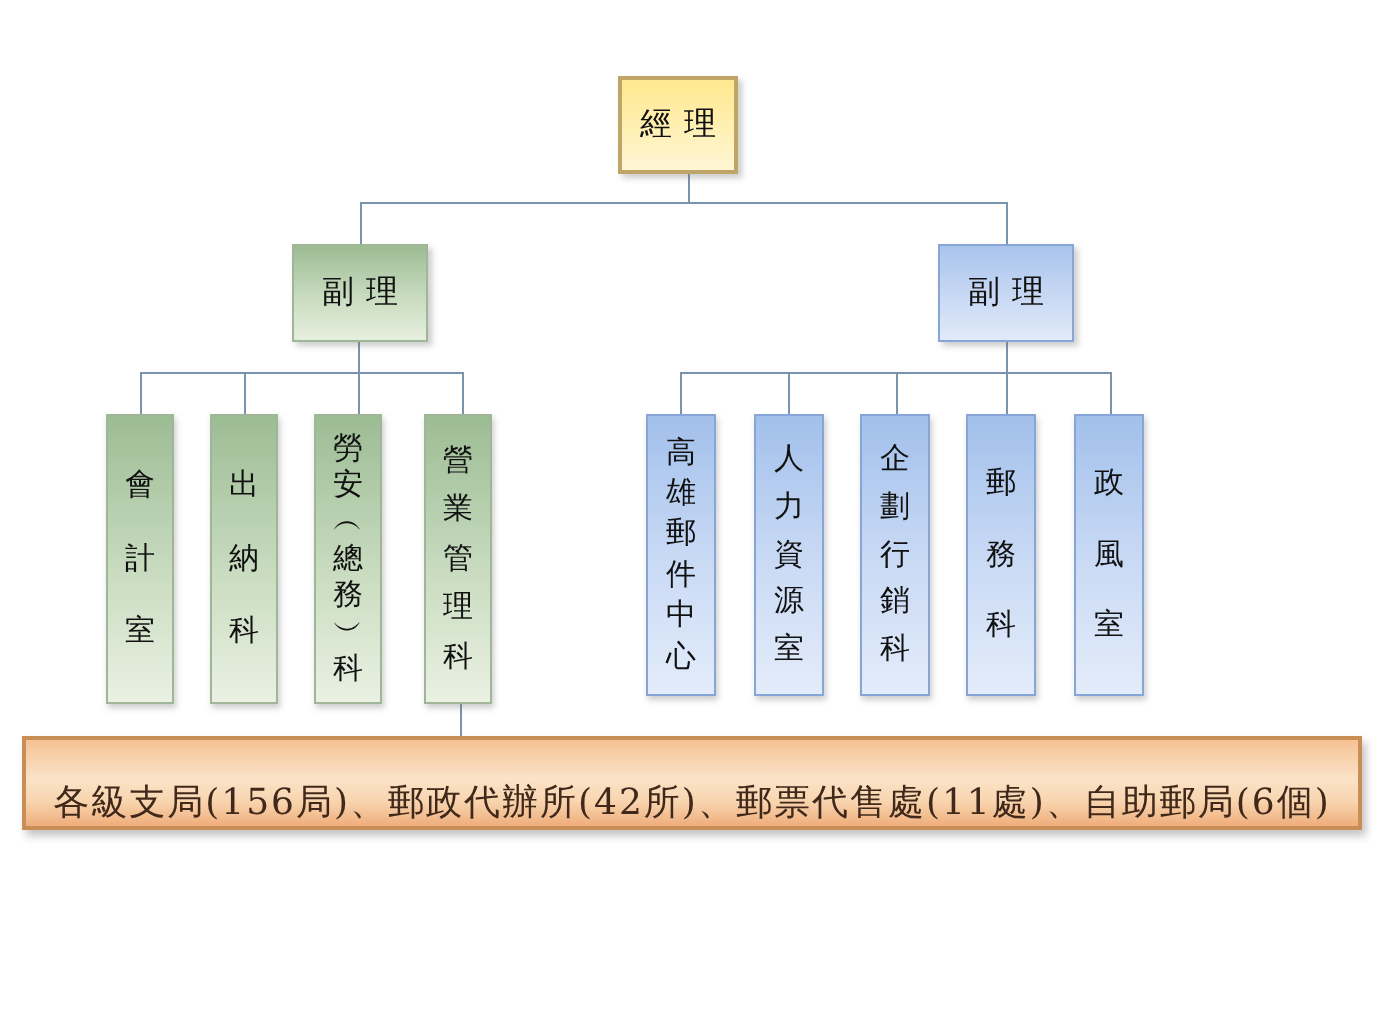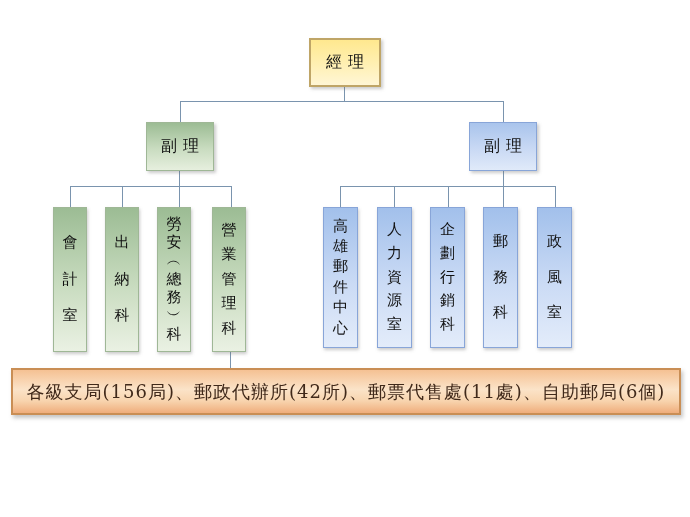--- a/index.html
+++ b/index.html
@@ -46,20 +46,21 @@
   }
   .blue-col{
     border:1px solid #88A5D8;
     background:linear-gradient(180deg,#A2C0EB 0%,#CBDBF5 55%,#E3ECFA 100%);
   }
   .footer-bar{
     border:2px solid #C98E55;
     background:linear-gradient(180deg,#F5C193 0%,#FBE3C8 45%,#F8D4AE 72%,#EFAD7C 100%);
     font-size:18px;color:#40291A;letter-spacing:1px;
     box-shadow:2px 3px 4px rgba(110,110,110,0.4);
+    align-items:flex-end;
   }
 </style>
 </head>
 <body>
 
 <div id="canvas">
 
   <div class="line v" style="left:344px;top:87px;height:14px;"></div>
   <div class="line h" style="left:180px;top:101px;width:324px;"></div>
   <div class="line v" style="left:180px;top:101px;height:21px;"></div>
@@ -73,21 +74,21 @@
 
   <div class="line v" style="left:503px;top:171px;height:36px;"></div>
   <div class="line h" style="left:340px;top:186px;width:215px;"></div>
   <div class="line v" style="left:340px;top:186px;height:21px;"></div>
   <div class="line v" style="left:394px;top:186px;height:21px;"></div>
   <div class="line v" style="left:448px;top:186px;height:21px;"></div>
   <div class="line v" style="left:555px;top:186px;height:21px;"></div>
 
   <div class="line v" style="left:230px;top:352px;height:16px;"></div>
 
-  <div class="node manager" style="left:309px;top:38px;width:72px;height:49px;">
+  <div class="node manager" style="left:309px;top:38px;width:60px;height:49px;">
     <span>經理</span>
   </div>
 
   <div class="node deputy-green" style="left:146px;top:122px;width:68px;height:49px;">
     <span>副理</span>
   </div>
   <div class="node deputy-blue" style="left:469px;top:122px;width:68px;height:49px;">
     <span>副理</span>
   </div>
 

